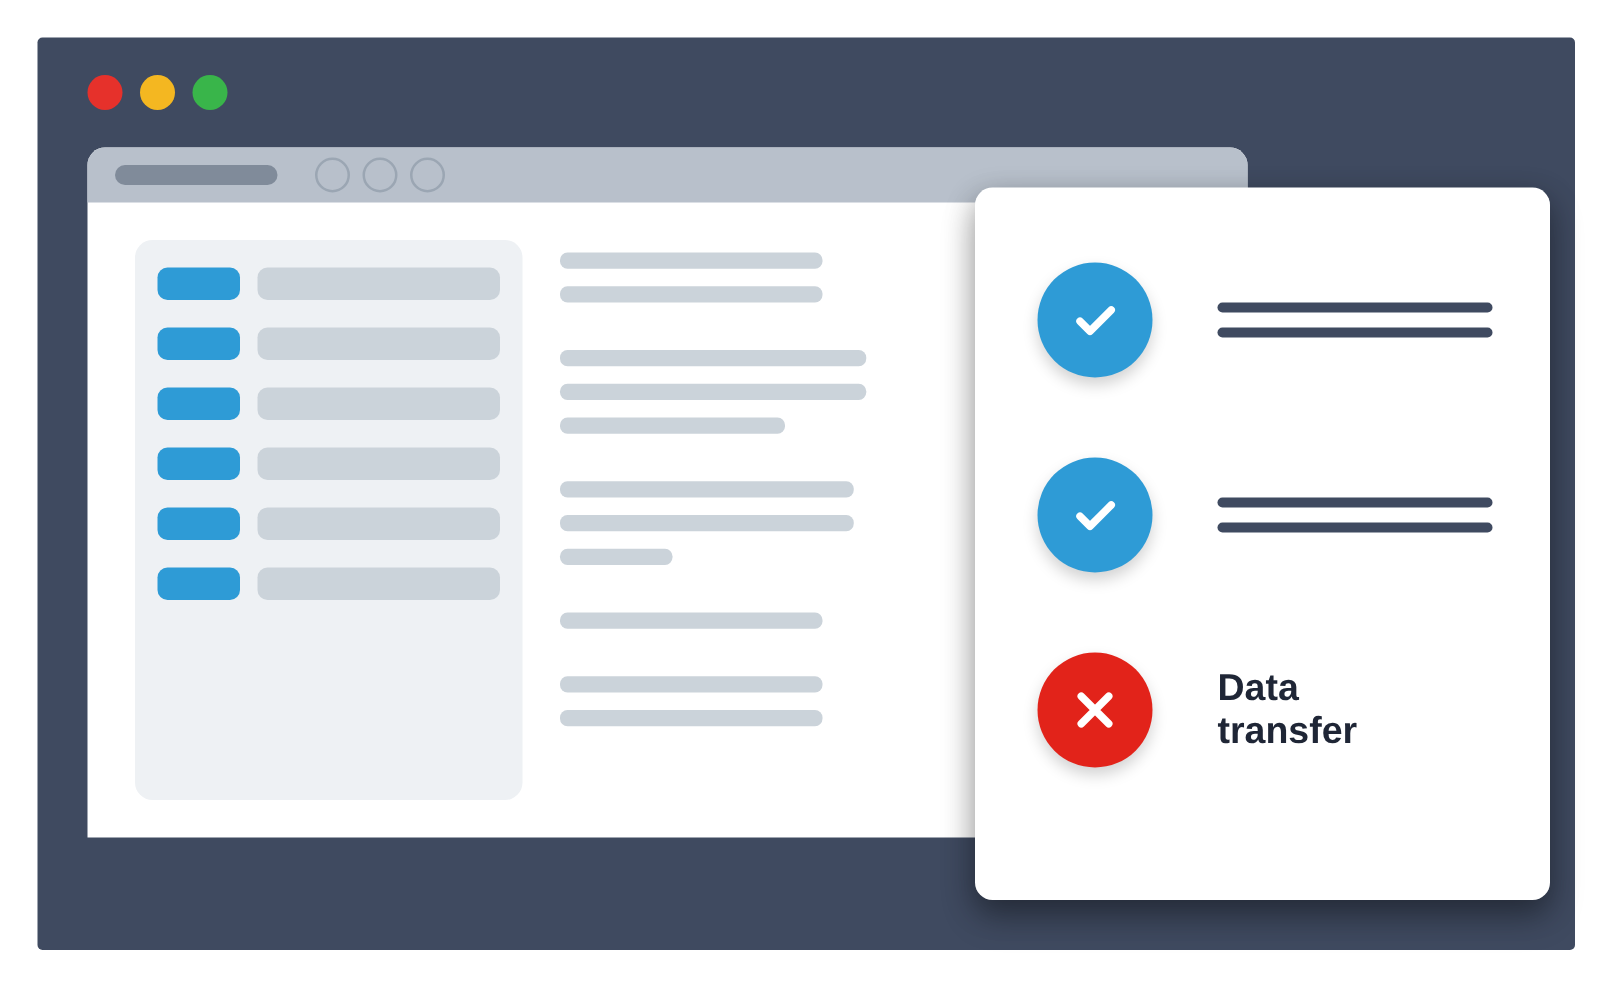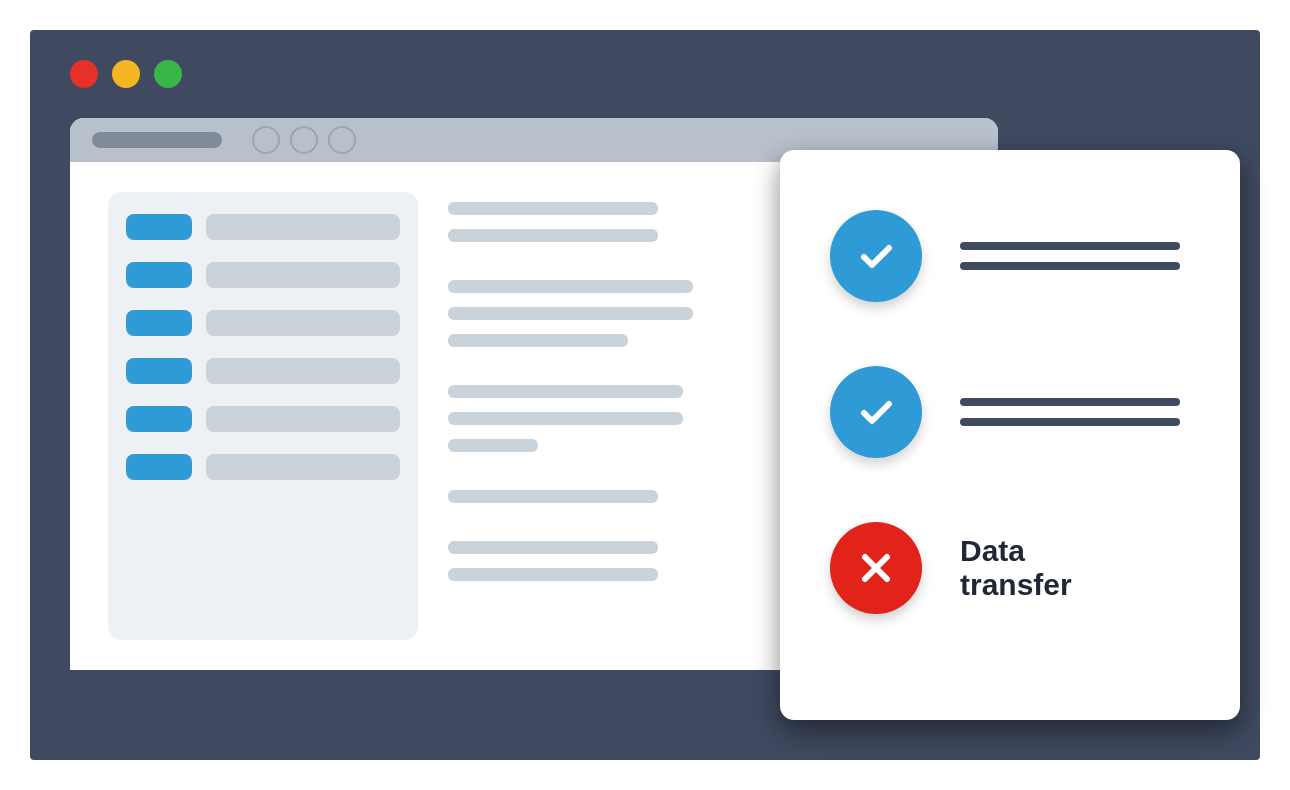--- a/index.html
+++ b/index.html
@@ -137,21 +137,21 @@
     border-radius: 14px;
     box-shadow: 0 8px 24px rgba(0,0,0,0.28), 0 14px 28px rgba(0,0,0,0.22);
     padding: 60px 44px 40px 50px;
     display: flex;
     flex-direction: column;
     gap: 64px;
   }
   .status-row {
     display: flex;
     align-items: center;
-    gap: 38px;
+    gap: 52px;
   }
   .status-icon {
     width: 92px;
     height: 92px;
     border-radius: 50%;
     display: flex;
     align-items: center;
     justify-content: center;
     flex-shrink: 0;
     box-shadow: 0 6px 12px rgba(0,0,0,0.18);

